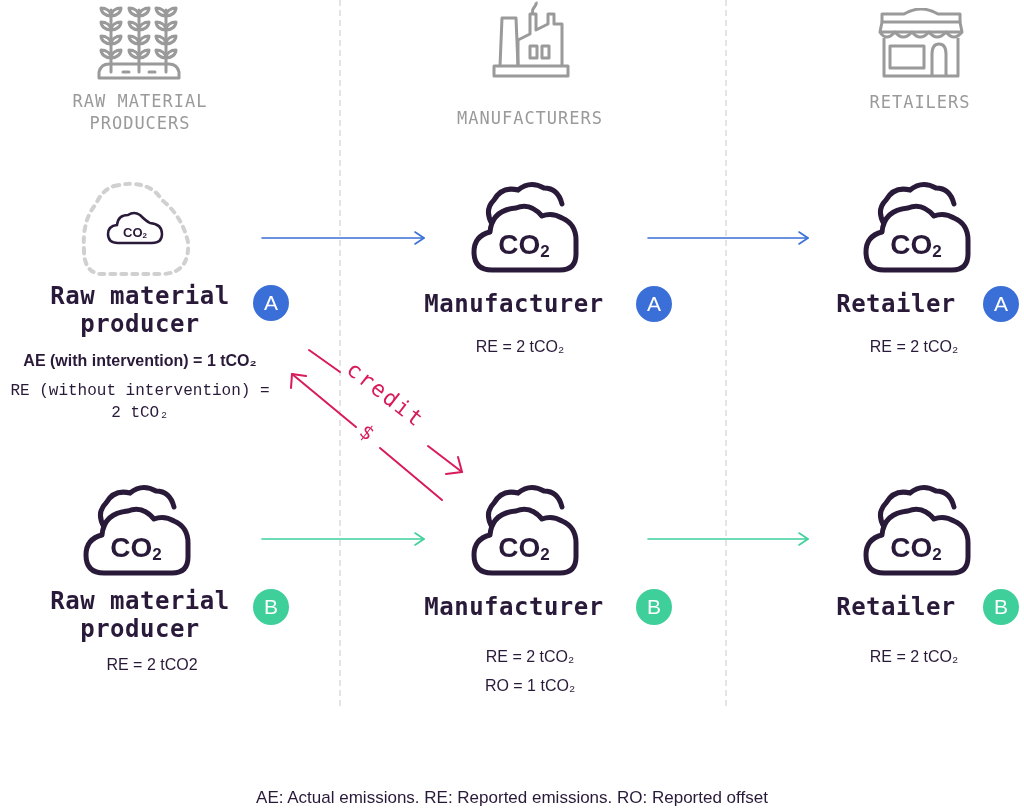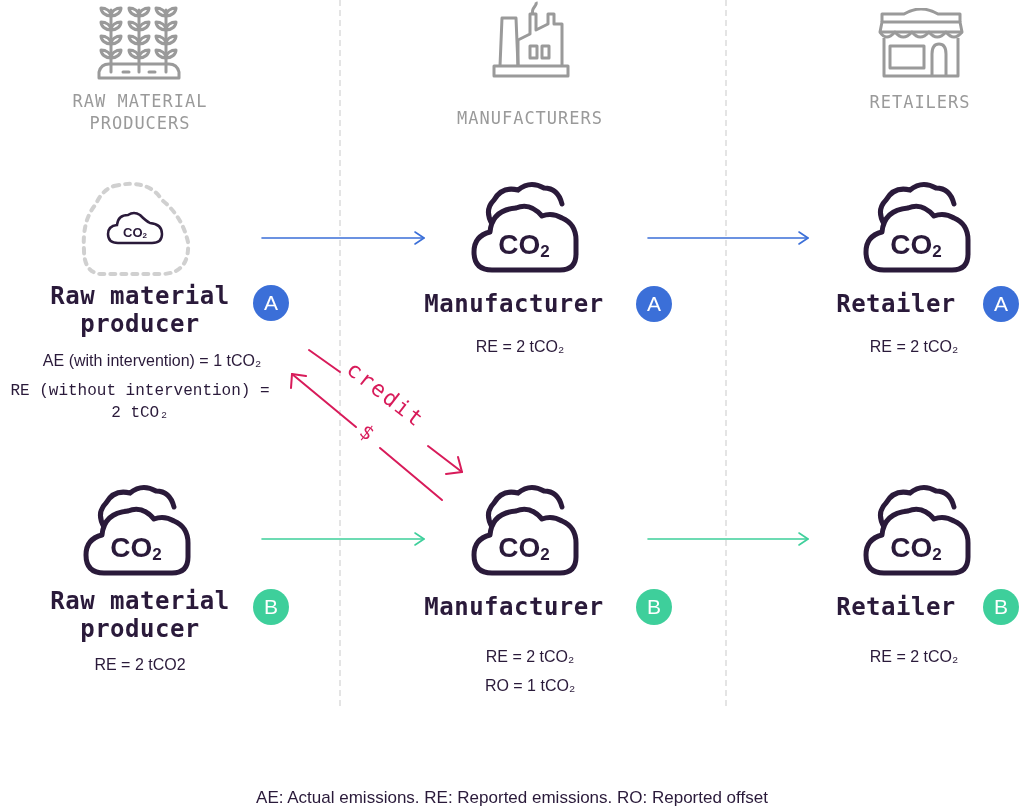--- a/index.html
+++ b/index.html
@@ -85,21 +85,21 @@
 <div class="cloud" style="left:106px;top:209px;width:58px;height:38px;">
   <svg width="58" height="38" viewBox="0 0 58 38">
     <path d="M12 34 Q2 34 2 25 Q2 17 11 16 Q12 6 22 6 Q28 2 34 6 Q40 12 44 14 Q56 15 56 25 Q56 34 46 34 Z" fill="#fff" stroke="#2a1a3a" stroke-width="2.5"></path>
     <text x="29" y="28" text-anchor="middle" font-size="13" font-weight="bold" fill="#2a1a3a">CO<tspan font-size="8" dy="1">2</tspan></text>
   </svg>
 </div>
 
 <div class="node-title" style="left:20px;top:282px;width:240px;white-space:pre-line;">Raw material
 producer</div>
 <div class="badge" style="left:253px;top:285px;background:#3b6fd8;">A</div>
-<div class="metric" style="left:12px;top:350px;width:280px;">AE (with intervention) = 1 tCO₂</div>
+<div class="metric" style="left:0;top:350px;width:280px;font-weight:bold;">AE (with intervention) = 1 tCO₂</div>
 <div class="metric" style="left:0;top:380px;width:280px;white-space:pre-line;font-family:Liberation Mono, monospace;">RE (without intervention) =
 2 tCO₂</div>
 
 <svg class="cloud" style="left:470px;top:180px;" width="112" height="96" viewBox="0 0 112 96">
   <path d="M22 44 Q14 30 24 20 Q32 6 48 10 Q60 0 74 8 Q88 8 92 24" fill="none" stroke="#2a1a3a" stroke-width="5" stroke-linecap="round"></path>
   <path d="M22 90 Q4 90 4 72 Q4 56 20 52 Q22 30 46 28 Q60 22 72 36 Q82 32 92 38 Q106 44 106 60 L106 74 Q106 90 90 90 Z" fill="#fff" stroke="#2a1a3a" stroke-width="5" stroke-linejoin="round"></path>
   <text x="54" y="74" text-anchor="middle" font-size="28" font-weight="bold" fill="#2a1a3a">CO<tspan font-size="17" dy="3">2</tspan></text>
 </svg>
 <div class="node-title" style="left:404px;top:290px;width:220px;">Manufacturer</div>
 <div class="badge" style="left:636px;top:286px;background:#3b6fd8;">A</div>
@@ -115,21 +115,21 @@
 <div class="metric" style="left:824px;top:336px;width:180px;">RE = 2 tCO₂</div>
 
 <svg class="cloud" style="left:82px;top:483px;" width="112" height="96" viewBox="0 0 112 96">
   <path d="M22 44 Q14 30 24 20 Q32 6 48 10 Q60 0 74 8 Q88 8 92 24" fill="none" stroke="#2a1a3a" stroke-width="5" stroke-linecap="round"></path>
   <path d="M22 90 Q4 90 4 72 Q4 56 20 52 Q22 30 46 28 Q60 22 72 36 Q82 32 92 38 Q106 44 106 60 L106 74 Q106 90 90 90 Z" fill="#fff" stroke="#2a1a3a" stroke-width="5" stroke-linejoin="round"></path>
   <text x="54" y="74" text-anchor="middle" font-size="28" font-weight="bold" fill="#2a1a3a">CO<tspan font-size="17" dy="3">2</tspan></text>
 </svg>
 <div class="node-title" style="left:20px;top:587px;width:240px;white-space:pre-line;">Raw material
 producer</div>
 <div class="badge" style="left:253px;top:589px;background:#3ecf9b;">B</div>
-<div class="metric" style="left:50px;top:654px;width:180px;">RE = 2 tCO2</div>
+<div class="metric" style="left:62px;top:654px;width:180px;">RE = 2 tCO2</div>
 
 <svg class="cloud" style="left:470px;top:483px;" width="112" height="96" viewBox="0 0 112 96">
   <path d="M22 44 Q14 30 24 20 Q32 6 48 10 Q60 0 74 8 Q88 8 92 24" fill="none" stroke="#2a1a3a" stroke-width="5" stroke-linecap="round"></path>
   <path d="M22 90 Q4 90 4 72 Q4 56 20 52 Q22 30 46 28 Q60 22 72 36 Q82 32 92 38 Q106 44 106 60 L106 74 Q106 90 90 90 Z" fill="#fff" stroke="#2a1a3a" stroke-width="5" stroke-linejoin="round"></path>
   <text x="54" y="74" text-anchor="middle" font-size="28" font-weight="bold" fill="#2a1a3a">CO<tspan font-size="17" dy="3">2</tspan></text>
 </svg>
 <div class="node-title" style="left:404px;top:593px;width:220px;">Manufacturer</div>
 <div class="badge" style="left:636px;top:589px;background:#3ecf9b;">B</div>
 <div class="metric" style="left:440px;top:646px;width:180px;">RE = 2 tCO₂</div>
 <div class="metric" style="left:440px;top:675px;width:180px;">RO = 1 tCO₂</div>

